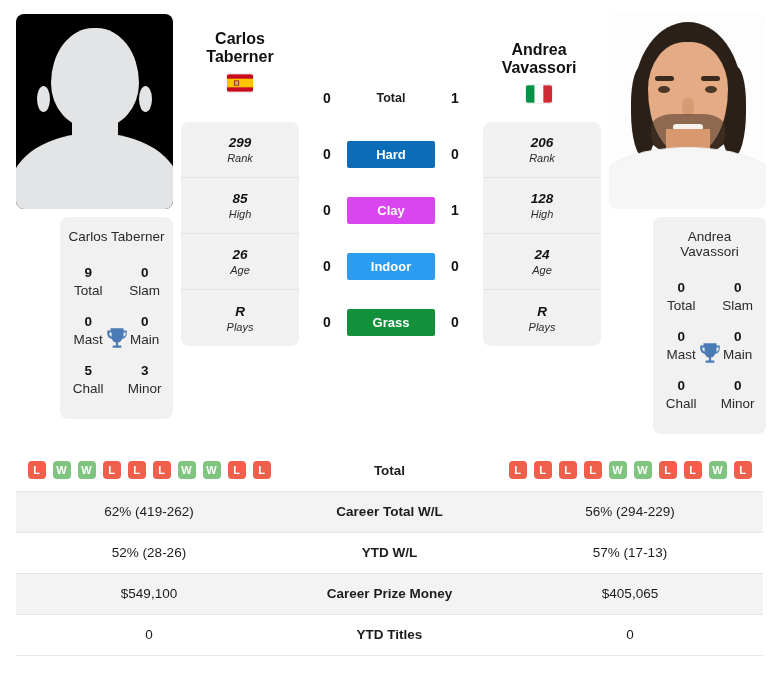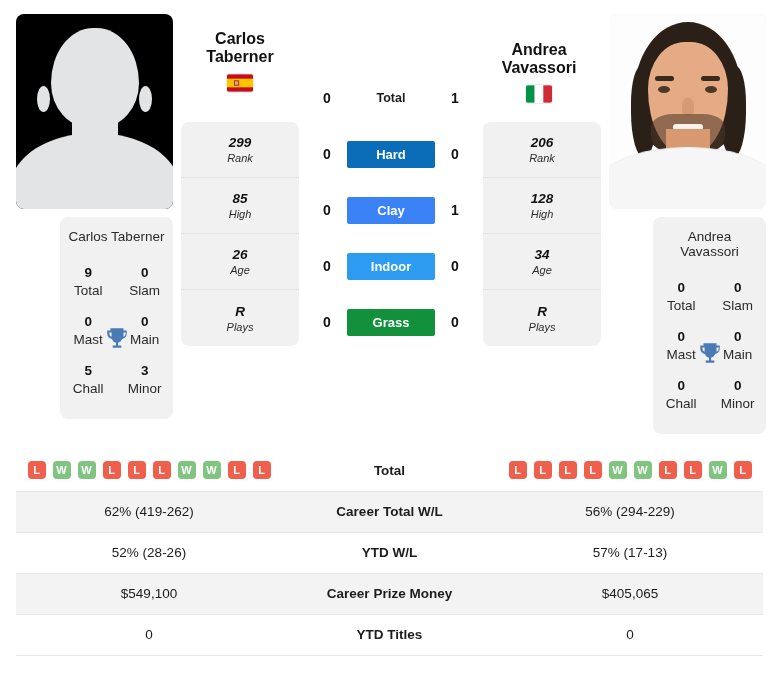--- a/index.html
+++ b/index.html
@@ -328,21 +328,21 @@
         <div class="h2h-score">0</div>
         <div class="h2h-mid">
           <span class="surface-badge" style="background:#0b6cb8">Hard</span>
         </div>
         <div class="h2h-score">0</div>
       </div>
 
       <div class="h2h-row">
         <div class="h2h-score">0</div>
         <div class="h2h-mid">
-          <span class="surface-badge" style="background:#3b82f6">Clay</span>
+          <span class="surface-badge" style="background:#d946ef">Clay</span>
         </div>
         <div class="h2h-score">1</div>
       </div>
 
       <div class="h2h-row">
         <div class="h2h-score">0</div>
         <div class="h2h-mid">
           <span class="surface-badge" style="background:#2c9cf0">Indoor</span>
         </div>
         <div class="h2h-score">0</div>
@@ -360,21 +360,21 @@
     <div class="stat-col">
       <div class="stat-cell">
         <div class="num">206</div>
         <div class="lbl">Rank</div>
       </div>
       <div class="stat-cell">
         <div class="num">128</div>
         <div class="lbl">High</div>
       </div>
       <div class="stat-cell">
-        <div class="num">34</div>
+        <div class="num">24</div>
         <div class="lbl">Age</div>
       </div>
       <div class="stat-cell">
         <div class="num">R</div>
         <div class="lbl">Plays</div>
       </div>
     </div>
 
     <div class="player-col">
       <div class="photo-card">

